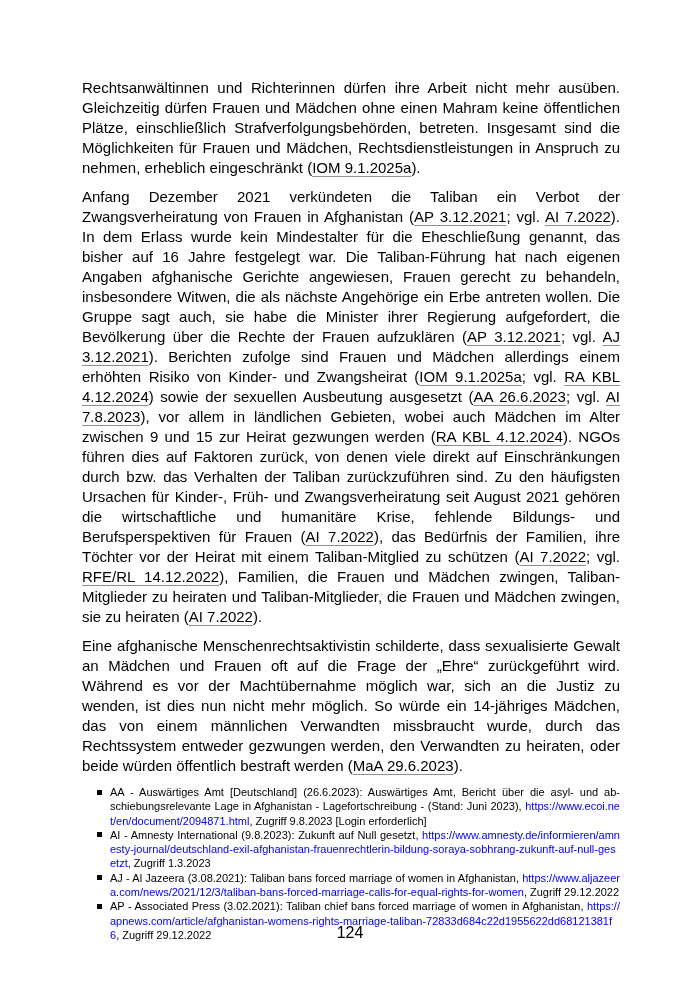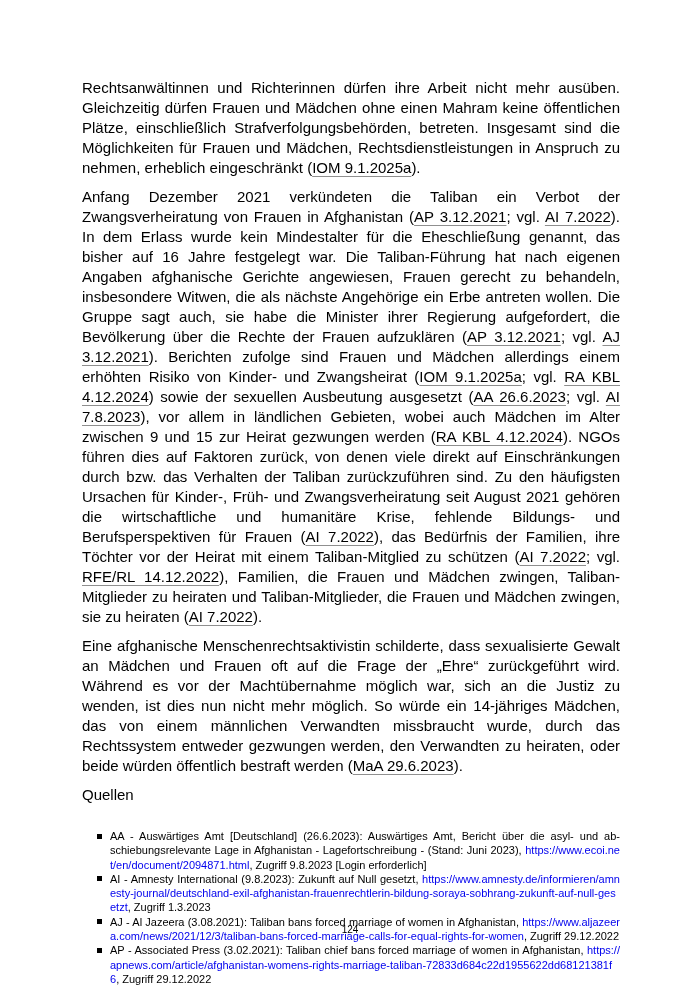--- a/index.html
+++ b/index.html
@@ -68,35 +68,34 @@
     word-break: break-all;
     overflow-wrap: anywhere;
     cursor: pointer;
   }
   .page-number {
     position: absolute;
     left: 0;
     right: 0;
     top: 924px;
     text-align: center;
-    font-size: 10px;
+    font-size: 16px;
     color: var(--text-color, #000000);
   }
 </style>
 </head>
 <body>
 
 <div class="page">
   <main class="content">
     <section id="paragraphs">
         <p class="para"><span>Rechtsanwältinnen und Richterinnen dürfen ihre Arbeit nicht mehr ausüben. Gleichzeitig dür­fen Frauen und Mädchen ohne einen Mahram keine öffentlichen Plätze, einschließlich Straf­verfolgungsbehörden, betreten. Insgesamt sind die Möglichkeiten für Frauen und Mädchen, Rechtsdienstleistungen in Anspruch zu nehmen, erheblich eingeschränkt (</span><span class="cit">IOM 9.1.2025a</span><span>).</span></p>
         <p class="para"><span>Anfang Dezember 2021 verkündeten die Taliban ein Verbot der Zwangsverheiratung von Frauen in Afghanistan (</span><span class="cit">AP 3.12.2021</span><span>; vgl. </span><span class="cit">AI 7.2022</span><span>). In dem Erlass wurde kein Mindestalter für die Eheschließung genannt, das bisher auf 16 Jahre festgelegt war. Die Taliban-Führung hat nach eigenen Angaben afghanische Gerichte angewiesen, Frauen gerecht zu behandeln, insbeson­dere Witwen, die als nächste Angehörige ein Erbe antreten wollen. Die Gruppe sagt auch, sie habe die Minister ihrer Regierung aufgefordert, die Bevölkerung über die Rechte der Frauen aufzuklären (</span><span class="cit">AP 3.12.2021</span><span>; vgl. </span><span class="cit">AJ 3.12.2021</span><span>). Berichten zufolge sind Frauen und Mädchen allerdings einem erhöhten Risiko von Kinder- und Zwangsheirat (</span><span class="cit">IOM 9.1.2025a</span><span>; vgl. </span><span class="cit">RA KBL 4.12.2024</span><span>) sowie der sexuellen Ausbeutung ausgesetzt (</span><span class="cit">AA 26.6.2023</span><span>; vgl. </span><span class="cit">AI 7.8.2023</span><span>), vor allem in ländlichen Gebieten, wobei auch Mädchen im Alter zwischen 9 und 15 zur Heirat ge­zwungen werden (</span><span class="cit">RA KBL 4.12.2024</span><span>). NGOs führen dies auf Faktoren zurück, von denen viele direkt auf Einschränkungen durch bzw. das Verhalten der Taliban zurückzuführen sind. Zu den häufigsten Ursachen für Kinder-, Früh- und Zwangsverheiratung seit August 2021 gehören die wirtschaftliche und humanitäre Krise, fehlende Bildungs- und Berufsperspektiven für Frauen (</span><span class="cit">AI 7.2022</span><span>), das Bedürfnis der Familien, ihre Töchter vor der Heirat mit einem Taliban-Mitglied zu schützen (</span><span class="cit">AI 7.2022</span><span>; vgl. </span><span class="cit">RFE/RL 14.12.2022</span><span>), Familien, die Frauen und Mädchen zwingen, Taliban-Mitglieder zu heiraten und Taliban-Mitglieder, die Frauen und Mädchen zwingen, sie zu heiraten (</span><span class="cit">AI 7.2022</span><span>).</span></p>
         <p class="para"><span>Eine afghanische Menschenrechtsaktivistin schilderte, dass sexualisierte Gewalt an Mädchen und Frauen oft auf die Frage der „Ehre“ zurückgeführt wird. Während es vor der Machtübernah­me möglich war, sich an die Justiz zu wenden, ist dies nun nicht mehr möglich. So würde ein 14-jähriges Mädchen, das von einem männlichen Verwandten missbraucht wurde, durch das Rechtssystem entweder gezwungen werden, den Verwandten zu heiraten, oder beide würden öffentlich bestraft werden (</span><span class="cit">MaA 29.6.2023</span><span>).</span></p>
       </section>
-    <p class="para heading">Quellen</p>
     <ul class="sources" id="sources">
         <li><span class="bullet"></span><span>AA - Auswärtiges Amt [Deutschland] (26.6.2023): Auswärtiges Amt, Bericht über die asyl- und ab­schiebungsrelevante Lage in Afghanistan - Lagefortschreibung - (Stand: Juni 2023), </span><span class="url">https://www.ecoi.net/en/document/2094871.html</span><span>, Zugriff 9.8.2023 [Login erforderlich]</span></li>
         <li><span class="bullet"></span><span>AI - Amnesty International (9.8.2023): Zukunft auf Null gesetzt, </span><span class="url">https://www.amnesty.de/informieren/amnesty-journal/deutschland-exil-afghanistan-frauenrechtlerin-bildung-soraya-sobhrang-zukunft-auf-null-gesetzt</span><span>, Zugriff 1.3.2023</span></li>
         <li><span class="bullet"></span><span>AJ - Al Jazeera (3.08.2021): Taliban bans forced marriage of women in Afghanistan, </span><span class="url">https://www.aljazeera.com/news/2021/12/3/taliban-bans-forced-marriage-calls-for-equal-rights-for-women</span><span>, Zugriff 29.12.2022</span></li>
         <li><span class="bullet"></span><span>AP - Associated Press (3.02.2021): Taliban chief bans forced marriage of women in Afghanistan, </span><span class="url">https://apnews.com/article/afghanistan-womens-rights-marriage-taliban-72833d684c22d1955622dd68121381f6</span><span>, Zugriff 29.12.2022</span></li>
       </ul>
   </main>
   <div class="page-number">124</div>
 </div>
 

